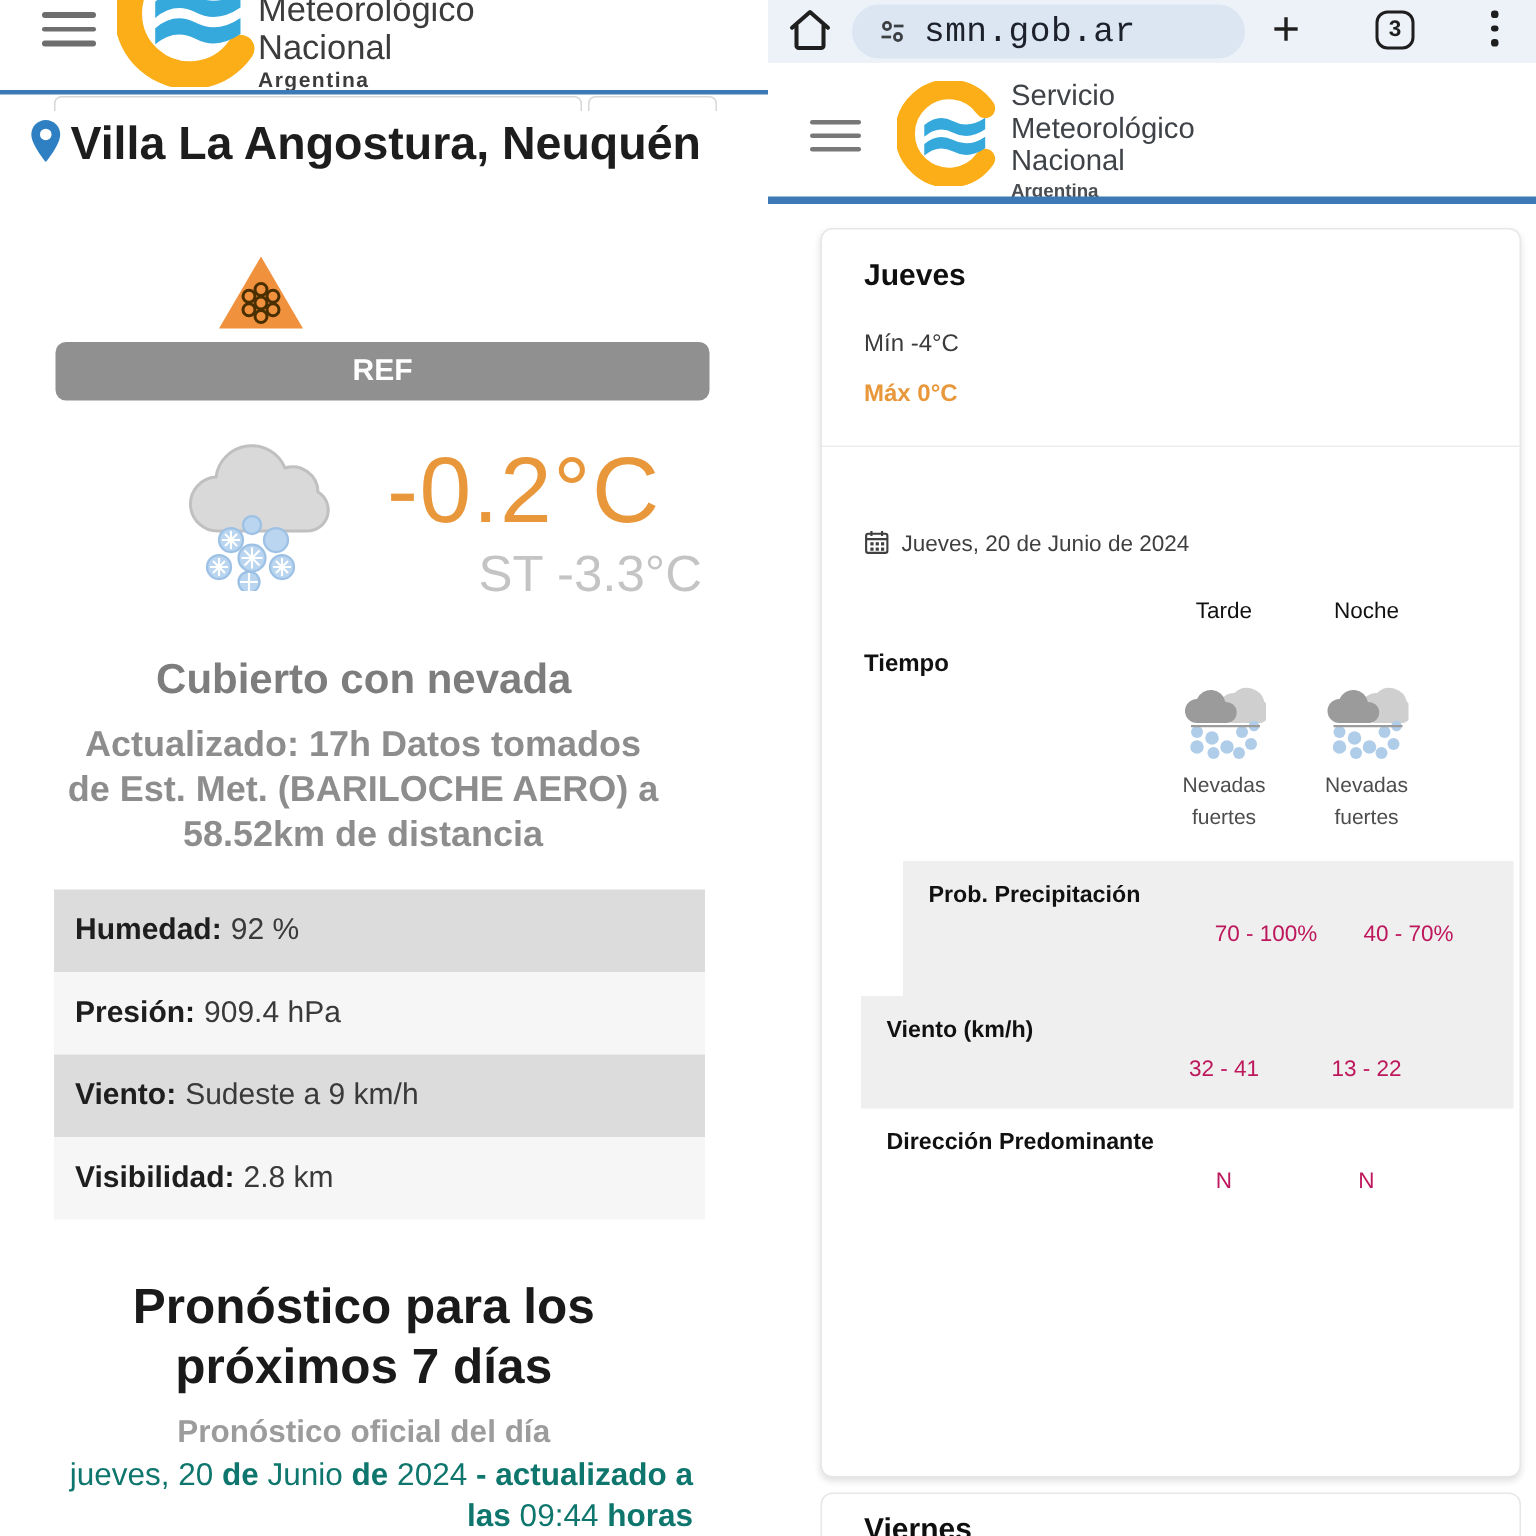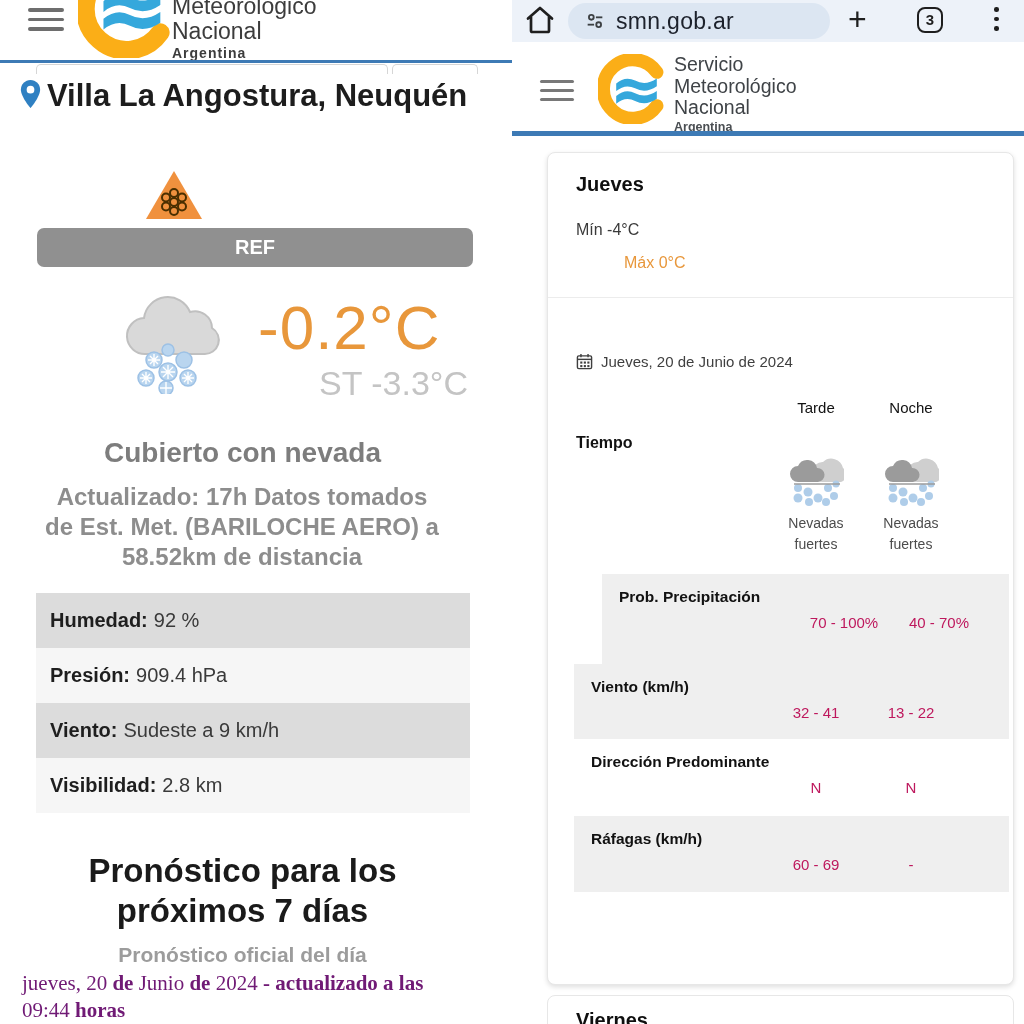--- a/index.html
+++ b/index.html
@@ -44,51 +44,51 @@
   #detail-table { position:absolute; left:36px; top:593px; width:434px; }
   .detail-row { height:55px; padding:0 14px; font-size:20px; display:flex; align-items:center; color:#3a3a3a; }
   .detail-row.dark { background:#dcdcdc; }
   .detail-row.light { background:#f6f6f6; }
   .detail-row b { color:#1e1e1e; margin-right:6px; }
 
   #fc-title { position:absolute; left:20px; top:851px; width:445px; text-align:center;
     font-size:33px; line-height:40px; font-weight:700; color:#1a1a1a; }
   #fc-sub1 { position:absolute; left:20px; top:943px; width:445px; text-align:center;
     font-size:21px; font-weight:700; color:#9c9c9c; }
-  #fc-sub2 { position:absolute; left:22px; top:970px; width:440px; text-align:left;
-    font-size:21px; line-height:27px; color:#701a75;font-family:Liberation Serif, serif; }
+  #fc-sub2 { position:absolute; left:22px; top:970px; width:440px; text-align:right;
+    font-size:21px; line-height:27px; color:#0f766e; }
   #fc-sub2 .b { font-weight:700; }
 
   
   #right { position:absolute; left:512px; top:0; width:512px; height:1024px; background:#fff; }
   #chrome-bar { position:absolute; left:0; top:0; width:512px; height:42px; background:#edf2f9; }
   #home-ic { position:absolute; left:10px; top:2px; }
   #url-pill { position:absolute; left:56px; top:3px; width:262px; height:36px; background:#dce6f2;
-    border-radius:18px; display:flex; align-items:center; padding-left:16px; }
+    border-radius:18px; display:flex; align-items:center; padding-left:16px;font-family:Liberation Mono, monospace; }
   #url-text { font-size:23px; color:#1c212b; margin-left:10px; letter-spacing:0.3px; }
   #plus-ic { position:absolute; left:336px; top:1px; font-size:32px; font-weight:300; color:#1f1f1f; }
   #tab-box { position:absolute; left:405px; top:7px; width:26px; height:26px; border:2.5px solid #1e1e1e;
     border-radius:8px; text-align:center; font-size:15px; font-weight:700; color:#1e1e1e; line-height:22px; }
   #kebab { position:absolute; left:482px; top:7px; }
   #kebab .dot { width:4.5px; height:4.5px; border-radius:50%; background:#1e1e1e; margin-bottom:5px; }
 
   #right-header { position:absolute; left:0; top:42px; width:512px; height:89px; background:#fff; }
   #rh-burger { position:absolute; left:28px; top:38px; width:34px; }
   #rh-burger .bar { height:3px; margin-bottom:6px; width:34px; background:#787878; }
   #right-logo { position:absolute; left:86px; top:12px; width:70px; height:70px; }
   #rh-title { position:absolute; left:162px; top:12px; color:#3f4347; }
   #rh-title .ln { font-size:19.5px; line-height:21.5px; font-weight:400; }
   #rh-title .sub { font-size:12.5px; font-weight:700; color:#4a4e52; margin-top:1px; }
   #right-blue { position:absolute; left:0; top:131px; width:512px; height:5px; }
 
   #day-card { position:absolute; left:35px; top:152px; width:467px; height:833px; background:#fff;
     border:1px solid #e7e7e7; border-radius:8px; box-shadow:0 2px 5px rgba(0,0,0,.13); }
   #dc-day { position:absolute; left:28px; top:20px; font-size:20px; font-weight:700; color:#0f0f0f; }
   #dc-min { position:absolute; left:28px; top:68px; font-size:16px; color:#3a3a3a; }
-  #dc-max { position:absolute; left:28px; top:101px; font-size:16px; font-weight:400; color:#E8973B;margin-left:48px; }
+  #dc-max { position:absolute; left:28px; top:101px; font-size:16px; font-weight:700; color:#E8973B; }
   #dc-divider { position:absolute; left:0; top:144px; width:100%; height:1px; background:#ececec; }
 
   #dc-date { position:absolute; left:28px; top:200px; font-size:15px; color:#3f3f3f; }
   #dc-date svg { vertical-align:-3px; margin-right:8px; }
   .colhead { position:absolute; top:246px; font-size:15px; font-weight:400; color:#111;
     transform:translateX(-50%); }
   #col-tarde { left:268px; } #col-noche { left:363px; }
   #row-tiempo-label { position:absolute; left:28px; top:281px; font-size:16px; font-weight:700; color:#111; }
   .wx-ic { position:absolute; top:303px; transform:translateX(-50%); }
   #wx1 { left:268px; } #wx2 { left:363px; }
@@ -327,24 +327,19 @@
       <div id="row-viento" class="fc-row shaded">
         <div class="lbl">Viento (km/h)</div>
         <div class="fc-val t">32 - 41</div>
         <div class="fc-val n">13 - 22</div>
       </div>
       <div id="row-dir" class="fc-row">
         <div class="lbl">Dirección Predominante</div>
         <div class="fc-val t">N</div>
         <div class="fc-val n">N</div>
       </div>
-      <div id="row-raf" class="fc-row shaded">
-        <div class="lbl">Ráfagas (km/h)</div>
-        <div class="fc-val t">60 - 69</div>
-        <div class="fc-val n">-</div>
-      </div>
     </div>
   </div>
 
   <div id="next-card">
     <div id="next-day">Viernes</div>
   </div>
 </div>
 
 </body></html>

